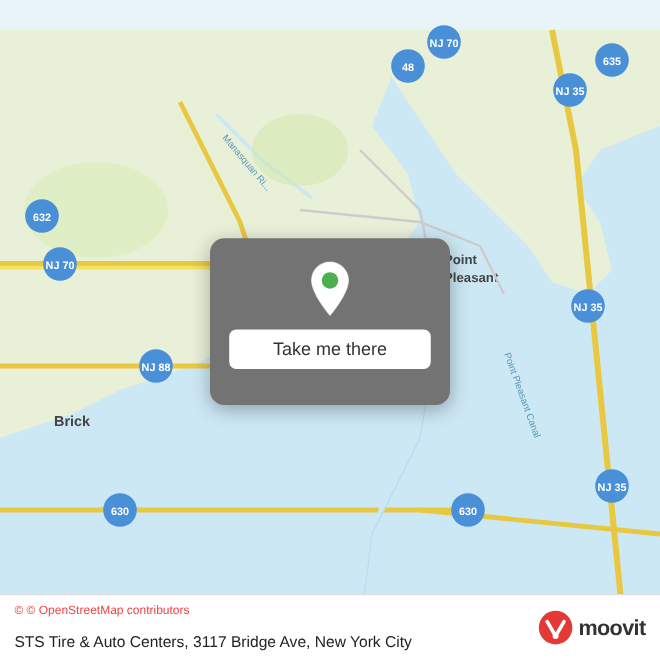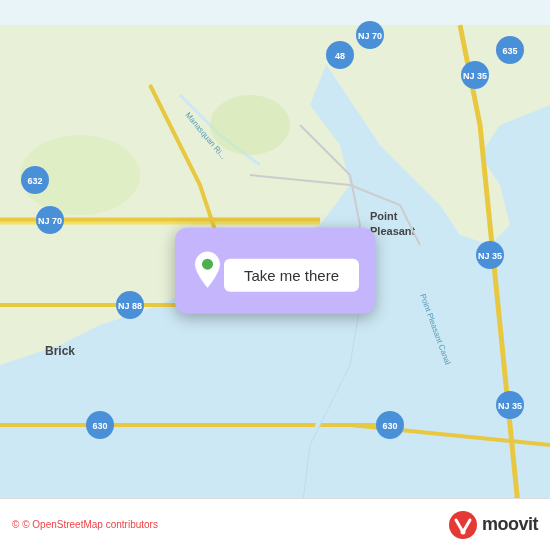--- a/index.html
+++ b/index.html
@@ -26,26 +26,26 @@
       position: absolute;
       top: 0; left: 0;
     }
 
     
     #card-overlay {
       position: absolute;
       top: 50%;
       left: 50%;
       transform: translate(-50%, -55%);
-      background: #c4b5fd;
+      background: #737373;
       border-radius: 12px;
       width: 200px;
-      padding: 18px 16px 10px;
-      display: flex;
-      flex-direction: row;
+      padding: 18px 16px 30px;
+      display: flex;
+      flex-direction: column;
       align-items: center;
       box-shadow: 0 4px 16px rgba(0,0,0,0.3);
     }
 
     #pin-icon {
       width: 48px;
       height: 48px;
       margin-bottom: 10px;
     }
 
@@ -205,20 +205,21 @@
 
     <button id="take-me-there-btn">Take me there</button>
   </div>
 
   <div id="bottom-bar">
     <div id="bottom-left">
       <div id="osm-credit">
         <span>©</span>
         <span>© OpenStreetMap contributors</span>
       </div>
+      <div id="location-text">STS Tire &amp; Auto Centers, 3117 Bridge Ave, New York City</div>
     </div>
 
     <div id="moovit-logo">
       <svg id="moovit-icon" viewBox="0 0 30 30" xmlns="http://www.w3.org/2000/svg">
         <circle cx="15" cy="15" r="14" fill="#e53935"></circle>
         <path d="M8,10 L15,22 L22,10" fill="none" stroke="white" stroke-width="3" stroke-linecap="round" stroke-linejoin="round"></path>
         <circle cx="15" cy="22" r="2.5" fill="white"></circle>
       </svg>
       <span id="moovit-wordmark">moovit</span>
     </div>

